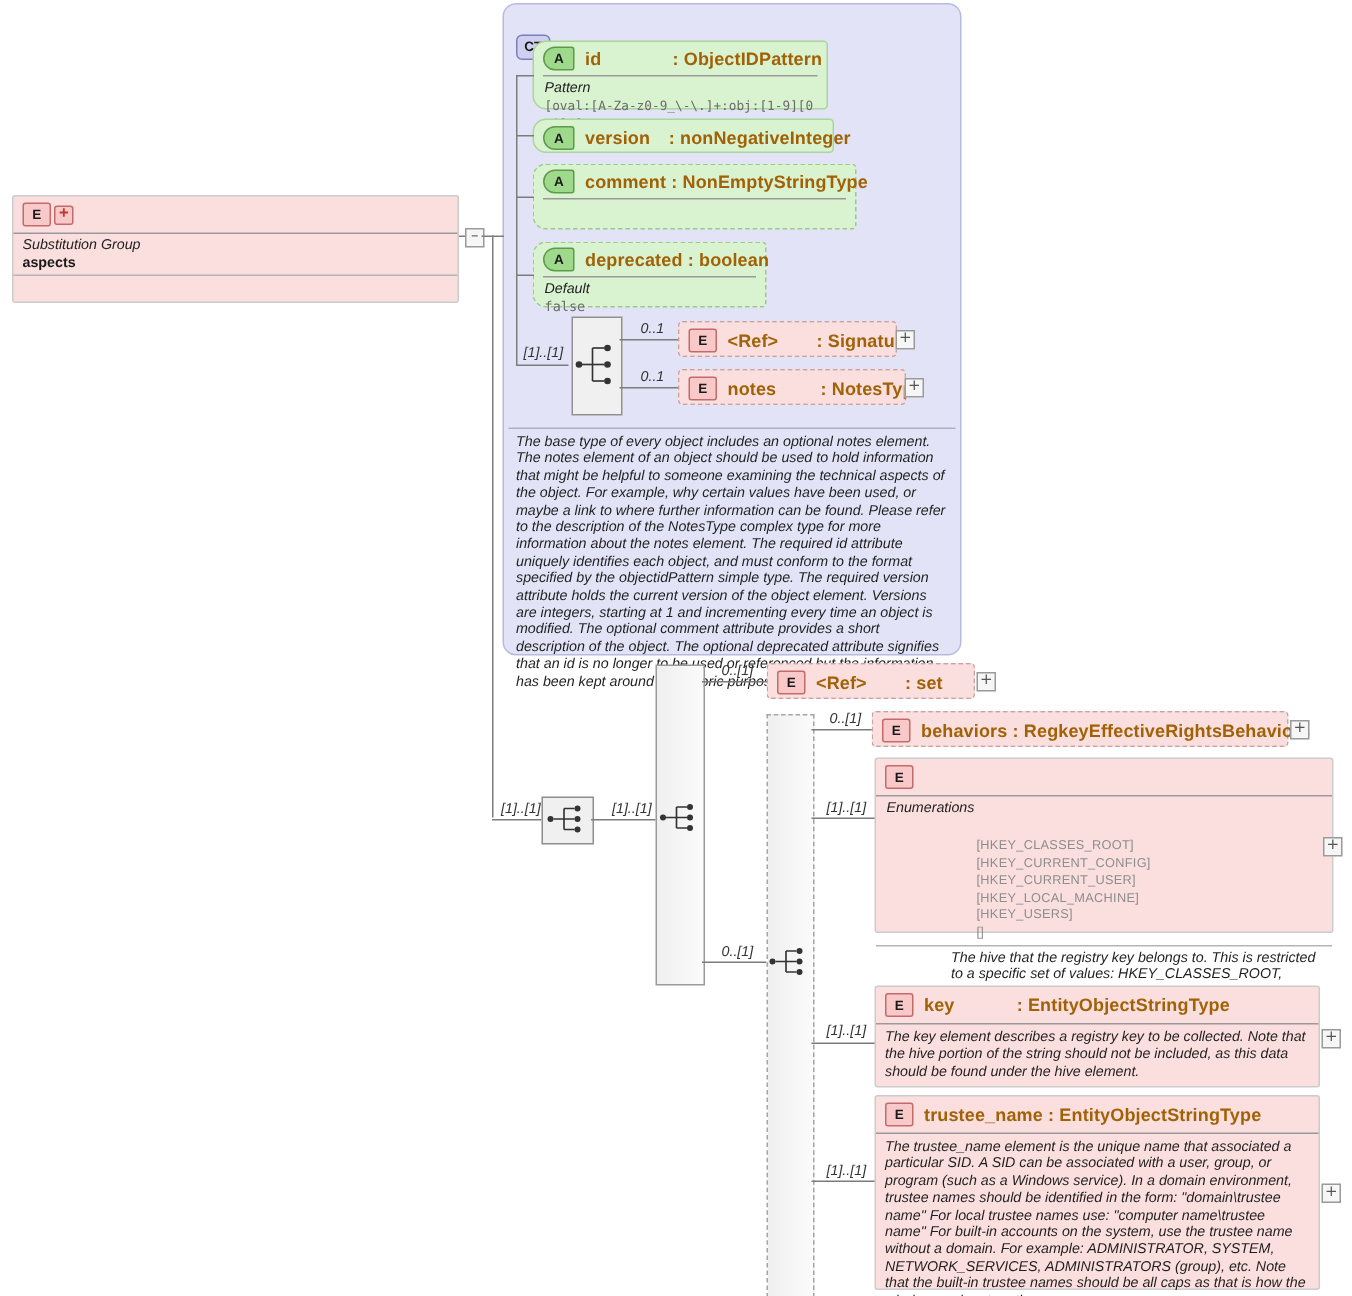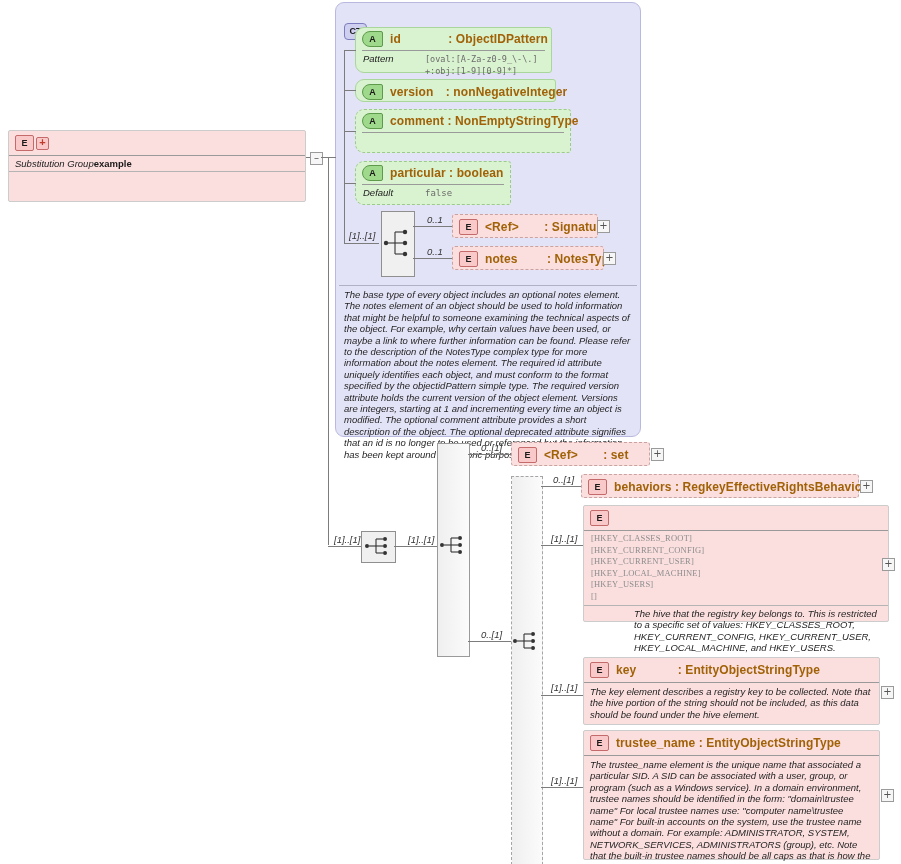--- a/index.html
+++ b/index.html
@@ -32,21 +32,21 @@
   .b-e{background:#f9c9c9;border:1.5px solid #c46a6a;color:#1a1a1a;border-radius:2px;}
   .b-a{background:#9fd98c;border:1.5px solid #5d9b4b;color:#1a1a1a;
        border-radius:8px 2px 2px 8px;width:19px;}
   .b-ct{background:#cfcff0;border:1.5px solid #7d7dbd;color:#1a1a1a;
         border-radius:4px;width:21px;height:15px;font-size:9px;}
   .b-plus{display:inline-block;width:11px;height:11px;line-height:9px;text-align:center;
           font-size:11px;font-weight:bold;color:#c0392b;background:#f9c9c9;
           border:1.5px solid #c46a6a;border-radius:2px;margin-left:3px;}
 
   
-  .facet{display:flex;padding:2px 6px 2px 7px;font-size:9.5px;line-height:12px;}
+  .facet{display:flex;padding:2px 6px 2px 7px;font-size:9.5px;line-height:12px;flex-direction:column;}
   .facet .fk{font-style:italic;color:#222;min-width:62px;flex:none;font-size:9.5px;}
   .facet .fv{color:#6b6b6b;font-family:"DejaVu Sans Mono",monospace;font-size:8.5px;
              white-space:pre-wrap;word-break:break-all;}
   .sep{height:1px;background:#9a9a9a;margin:0 6px;}
   .sep.lite{background:#b4b4b4;}
 
   
   .doc{font-style:italic;font-size:9.5px;line-height:11.4px;color:#1f1f1f;
        padding:3px 7px 4px 7px;}
 
@@ -67,22 +67,22 @@
   .seq{position:absolute;background:#f0f0f0;border:1px solid #8f8f8f;}
   .seq svg{display:block;}
 
   
   .bar{position:absolute;background:linear-gradient(to right,#efefef,#fbfbfb);
        border:1px solid #9a9a9a;}
   .bar.dashed{border:1px dashed #a5a5a5;}
 
   .enumlist{display:flex;padding:2px 6px 3px 7px;font-size:9.5px;}
   .enumlist .fk{font-style:italic;color:#222;min-width:62px;flex:none;}
-  .enumlist .fv{color:#8d8d8d;font-family:Liberation Serif, serif;
-                font-size:8.5px;line-height:11.5px;letter-spacing:.2px;}
+  .enumlist .fv{color:#8d8d8d;font-family:Liberation Sans, sans-serif;
+                font-size:8.5px;line-height:11.5px;letter-spacing:.2px;margin-top:25px;}
 </style>
 </head>
 <body>
 
 <div class="node ct" style="left:335px;top:2px;width:306px;height:435px;">
   <div class="hdr" style="padding:20px 6px 2px 8px;">
     <span class="badge b-ct">CT</span>
     <span class="ttl">ObjectType</span>
   </div>
 </div>
@@ -117,21 +117,21 @@
       <span>comment</span><span> : </span><span>NonEmptyStringType</span>
     </span>
   </div>
   <div class="sep"></div>
 </div>
 
 <div class="node at dashed" style="left:355px;top:161px;width:156px;height:44px;">
   <div class="hdr">
     <span class="badge b-a">A</span>
     <span class="ttl">
-      <span>particular</span><span> : </span><span>boolean</span>
+      <span>deprecated</span><span> : </span><span>boolean</span>
     </span>
   </div>
   <div class="sep"></div>
   <div class="facet">
     <span class="fk">Default</span>
     <span class="fv" style="font-size:9px;">false</span>
   </div>
 </div>
 
 <div class="ln lnv" style="left:344px;top:50px;width:1px;height:194px;"></div>
@@ -185,21 +185,21 @@
 <div class="doc abs" style="left:337px;top:286px;width:302px;">The base type of every object includes an optional notes element. The notes element of an object should be used to hold information that might be helpful to someone examining the technical aspects of the object. For example, why certain values have been used, or maybe a link to where further information can be found. Please refer to the description of the NotesType complex type for more information about the notes element. The required id attribute uniquely identifies each object, and must conform to the format specified by the objectidPattern simple type. The required version attribute holds the current version of the object element. Versions are integers, starting at 1 and incrementing every time an object is modified. The optional comment attribute provides a short description of the object. The optional deprecated attribute signifies that an id is no longer to be used or referenced but the information has been kept around for historic purposes.</div>
 
 <div class="node el solid" style="left:8px;top:130px;width:298px;height:72px;background:#fbdede;border:1px solid #cccccc;border-radius:2px;">
   <div class="hdr" style="padding:4px 6px;">
     <span class="badge b-e" style="margin-right:2px;">E</span>
     <span class="b-plus" style="margin-left:0;margin-right:7px;">+</span>
   </div>
   <div class="sep" style="margin:0;"></div>
   <div class="facet" style="padding:2px 6px 1px 6px;">
     <span class="fk" style="min-width:78px;">Substitution Group</span>
-    <span class="fv" style="font-size:9.5px;color:#1a1a1a;font-family:'Liberation Sans',sans-serif;font-weight:bold;">example</span>
+    <span class="fv" style="font-size:9.5px;color:#1a1a1a;font-family:'Liberation Sans',sans-serif;font-weight:bold;">aspects</span>
   </div>
   <div class="sep lite" style="margin:0;"></div>
 </div>
 
 <div class="ln lnh" style="left:306px;top:157px;width:5px;"></div>
 <div class="expander" style="left:310px;top:152px;">–</div>
 <div class="ln lnh" style="left:321px;top:157px;width:7px;"></div>
 <div class="ln lnv" style="left:328px;top:157px;height:388px;"></div>
 <div class="ln lnh" style="left:328px;top:157px;width:8px;"></div>
 
@@ -282,20 +282,21 @@
 
 <div class="ln lnh" style="left:541px;top:545px;width:43px;"></div>
 <div class="card" style="left:551px;top:533px;">[1]..[1]</div>
 
 <div class="node el solid" style="left:583px;top:505px;width:306px;height:117px;border:1px solid #cccccc;border-radius:2px;">
   <div class="hdr" style="padding:4px 6px;">
     <span class="badge b-e">E</span>
   </div>
   <div class="sep" style="margin:0;"></div>
   <div class="enumlist">
+    <span class="fk" style="min-width:60px;">Enumerations</span>
     <span class="fv">
       <span>[HKEY_CLASSES_ROOT]</span><br>
       <span>[HKEY_CURRENT_CONFIG]</span><br>
       <span>[HKEY_CURRENT_USER]</span><br>
       <span>[HKEY_LOCAL_MACHINE]</span><br>
       <span>[HKEY_USERS]</span><br>
       <span>[]</span>
     </span>
   </div>
   <div class="sep lite" style="margin:0;"></div>

